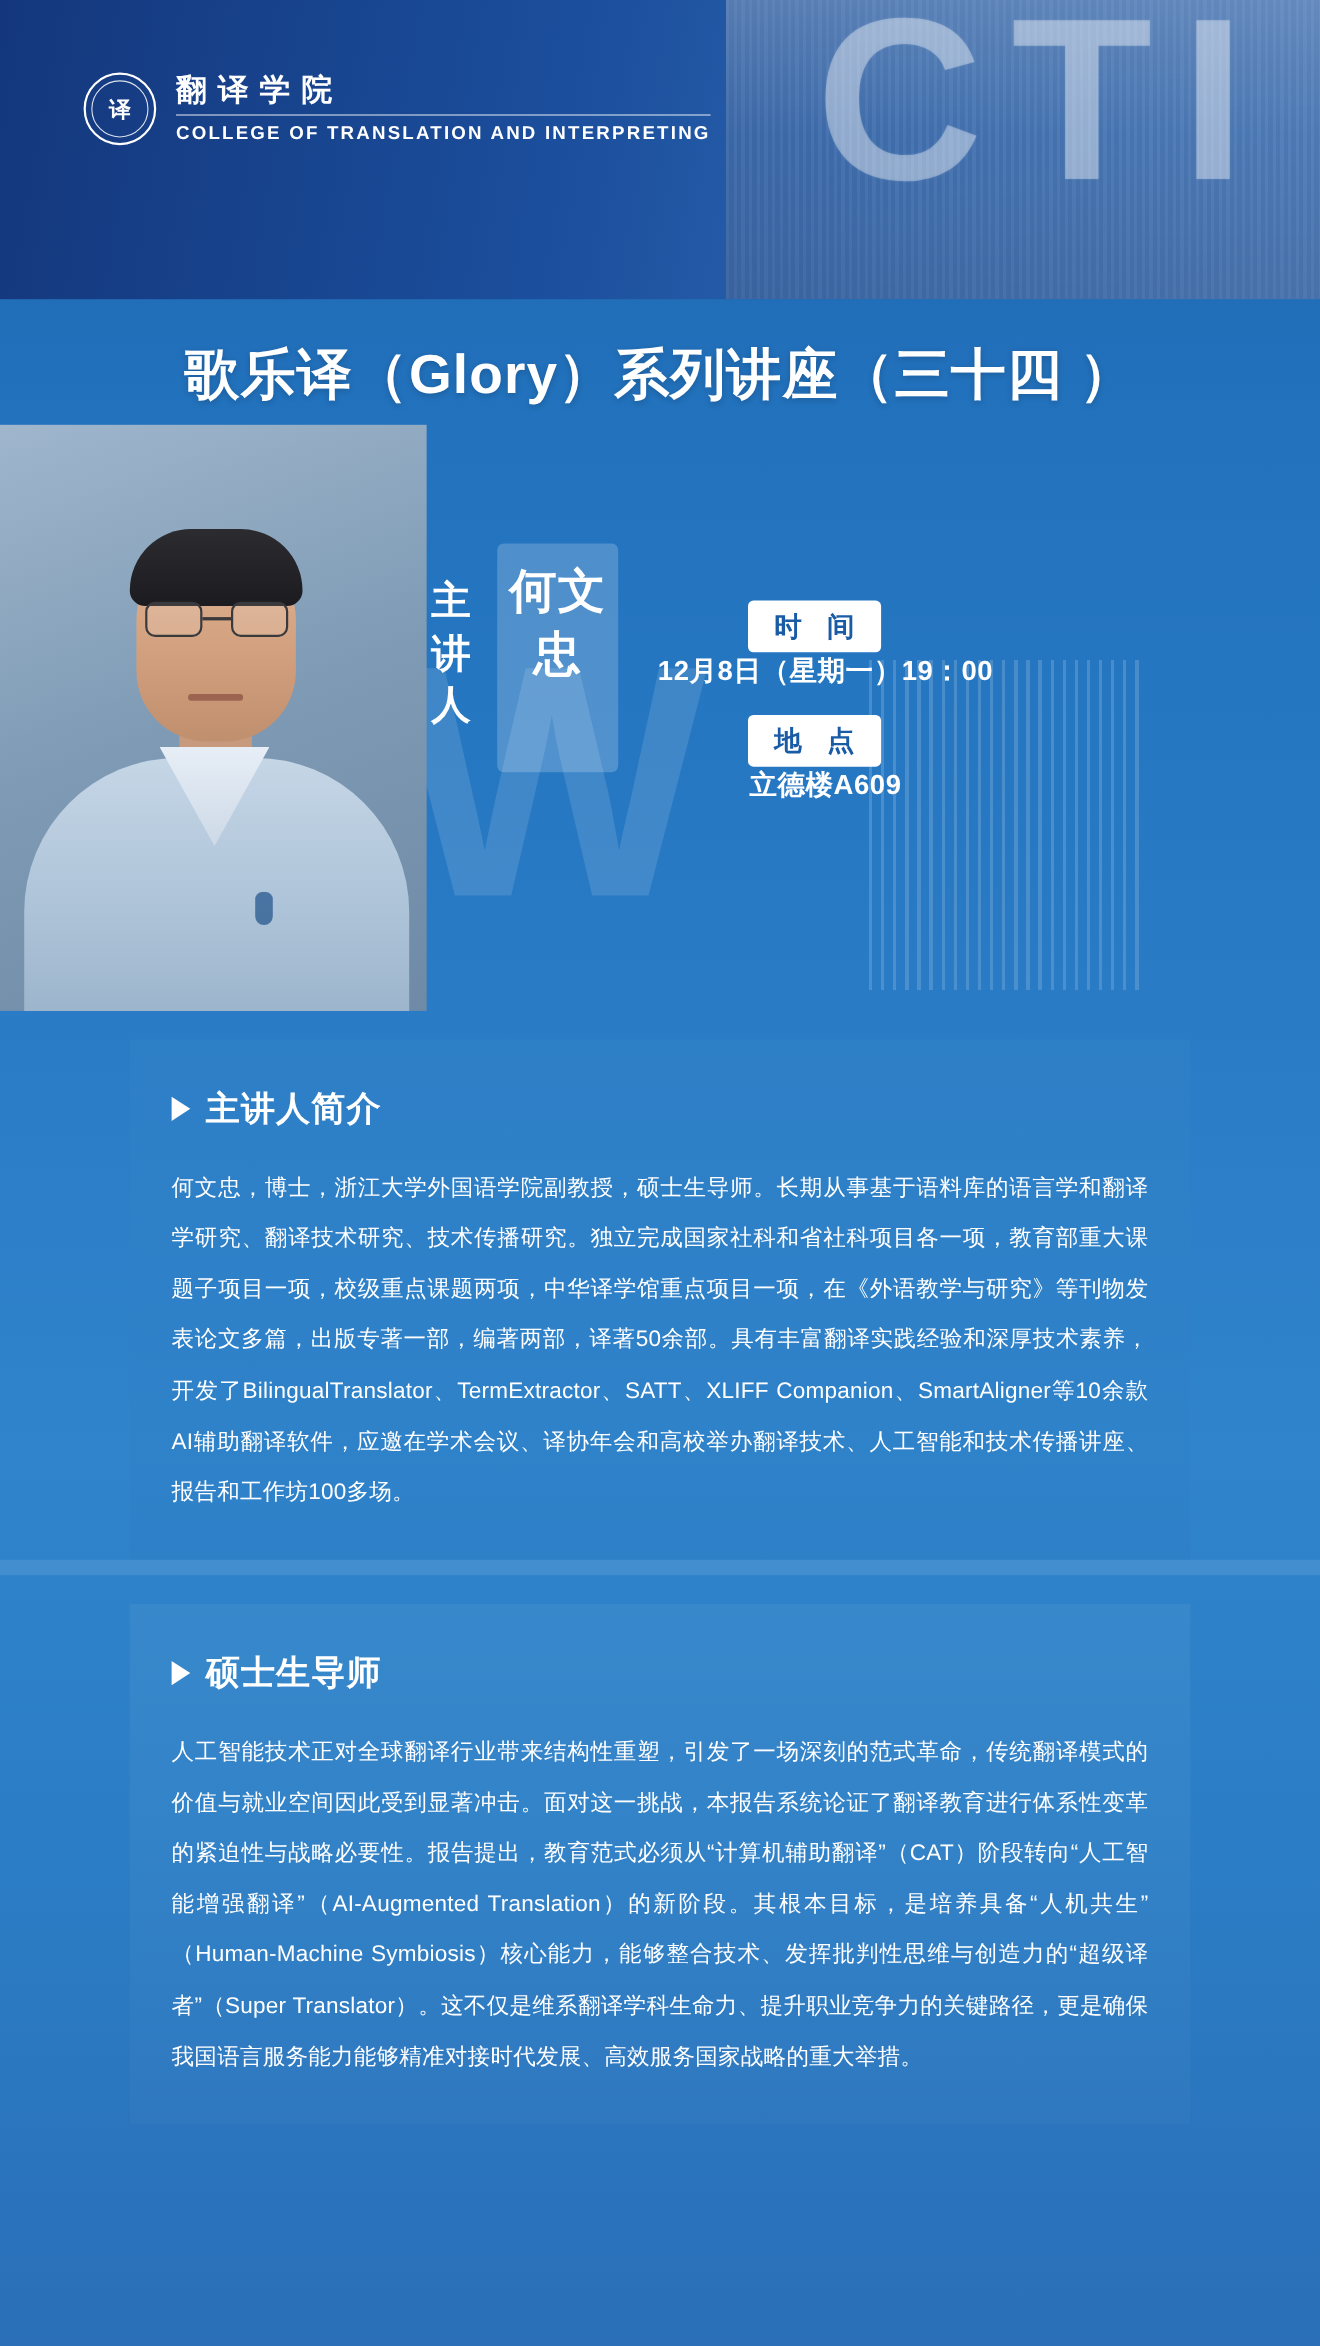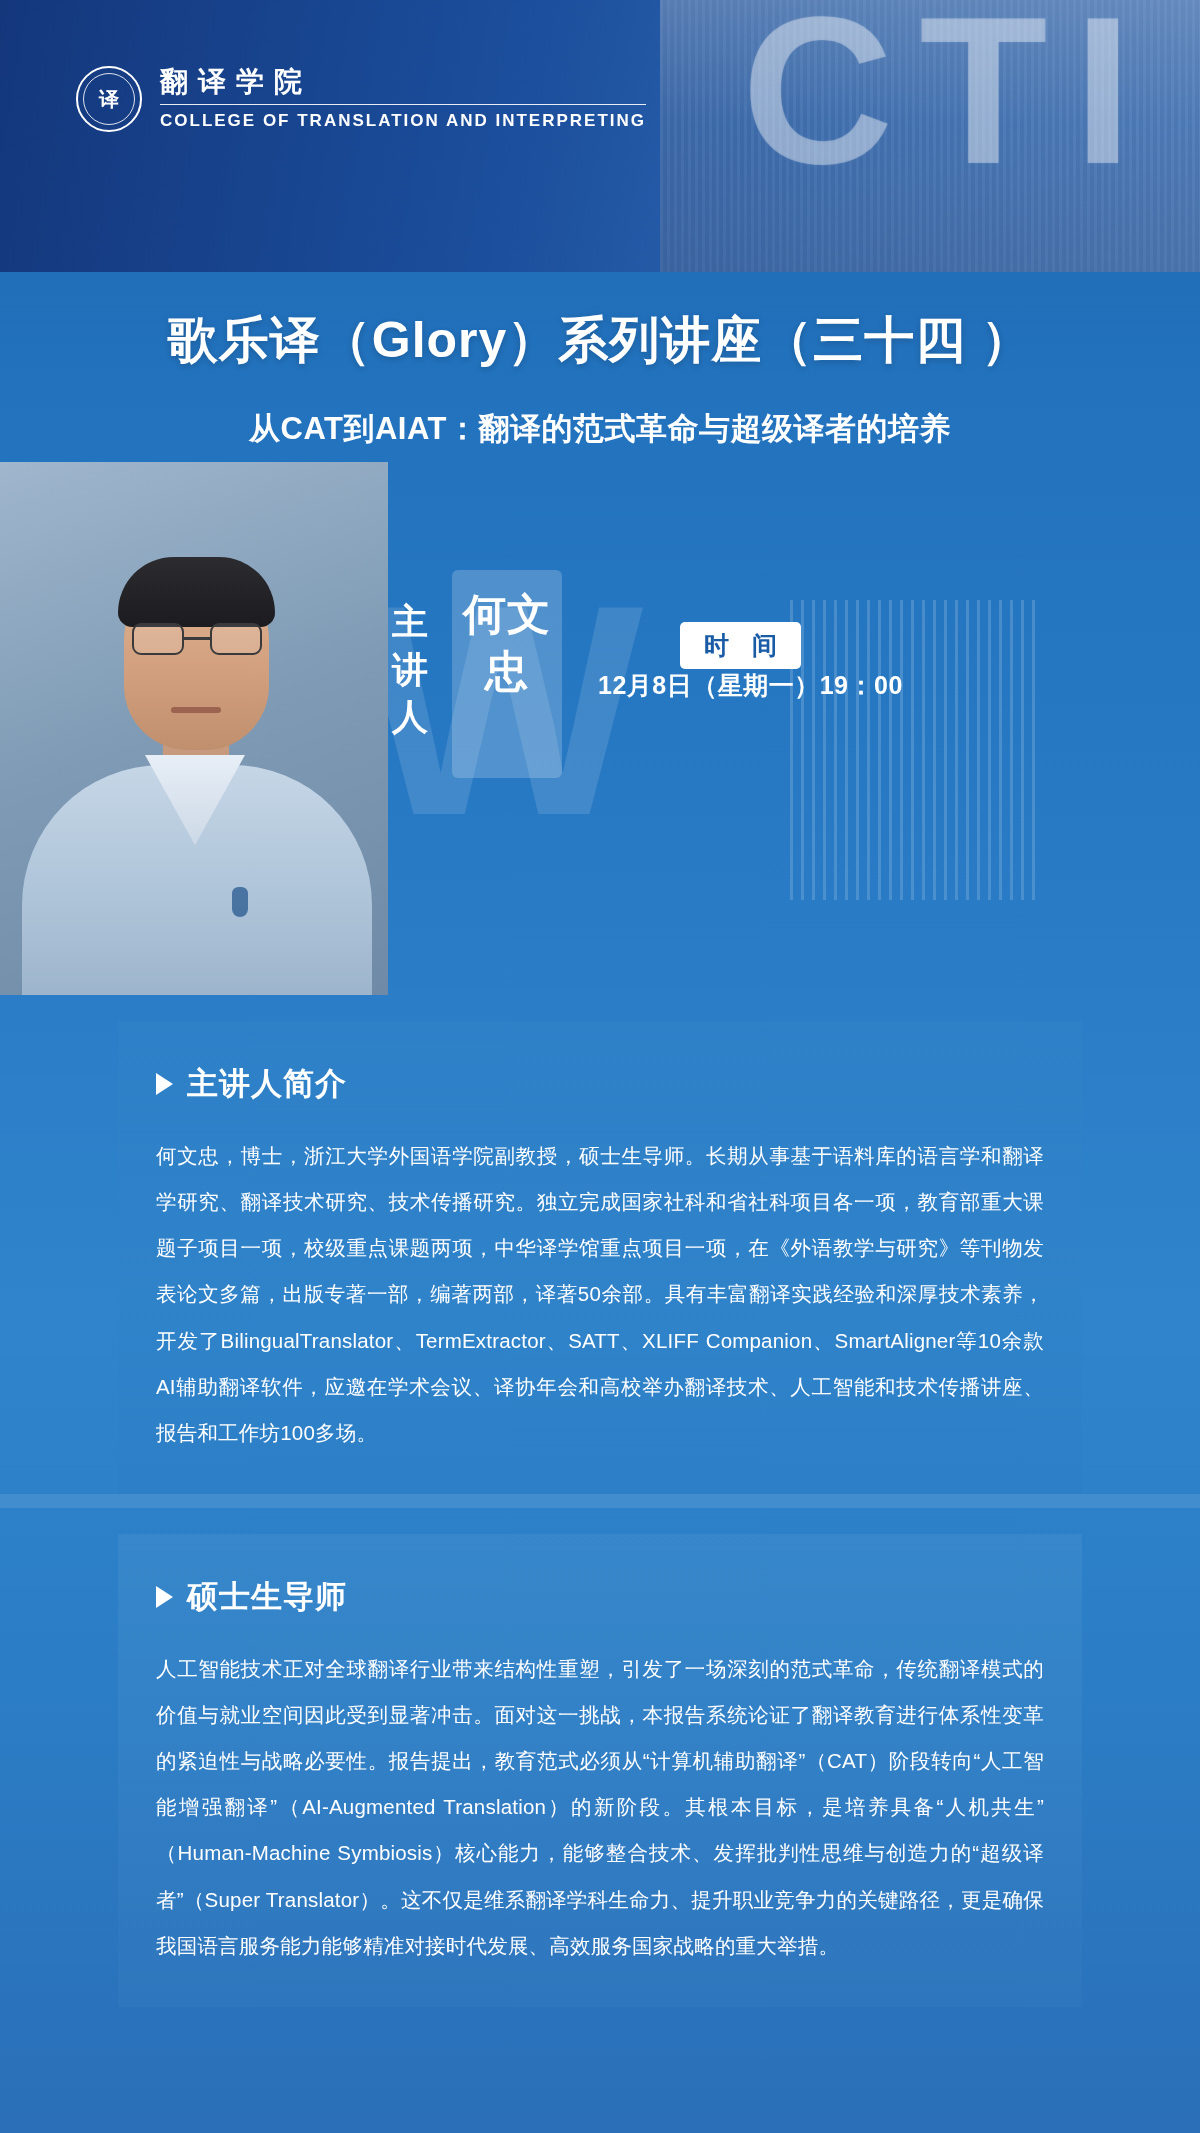--- a/index.html
+++ b/index.html
@@ -335,21 +335,20 @@
         <div class="logo-en">COLLEGE OF TRANSLATION AND INTERPRETING</div>
       </div>
     </div>
   </div>
 
   <div class="w-mark">W</div>
   <div class="stripes"></div>
 
   <div class="title-zone">
     <div class="main-title">歌乐译（Glory）系列讲座（三十四 ）</div>
-    <div class="sub-title">从CAT到AIAT：翻译的范式革命与超级译者的培养</div>
   </div>
 
   <div class="speaker-row">
     <div class="portrait">
       <div class="bg"></div>
       <div class="shirt"></div>
       <div class="neck"></div>
       <div class="head"></div>
       <div class="hair"></div>
       <div class="glasses">
@@ -364,20 +363,24 @@
 
     <div class="speaker-label">主讲人</div>
     <div class="speaker-name-box"></div>
     <div class="speaker-name">何文忠</div>
 
     <div class="info-block">
       <div class="info-row">
         <div class="info-key">时 间</div>
         <div class="info-val">12月8日（星期一）19：00</div>
       </div>
+      <div class="info-row">
+        <div class="info-key">地 点</div>
+        <div class="info-val">立德楼A609</div>
+      </div>
     </div>
   </div>
 
   <div class="panel bio">
     <div class="bio-bg"></div>
     <div class="panel-head">
       <div class="tri"></div>
       <div class="panel-title">主讲人简介</div>
     </div>
     <div class="panel-body">何文忠，博士，浙江大学外国语学院副教授，硕士生导师。长期从事基于语料库的语言学和翻译学研究、翻译技术研究、技术传播研究。独立完成国家社科和省社科项目各一项，教育部重大课题子项目一项，校级重点课题两项，中华译学馆重点项目一项，在《外语教学与研究》等刊物发表论文多篇，出版专著一部，编著两部，译著50余部。具有丰富翻译实践经验和深厚技术素养，开发了BilingualTranslator、TermExtractor、SATT、XLIFF Companion、SmartAligner等10余款AI辅助翻译软件，应邀在学术会议、译协年会和高校举办翻译技术、人工智能和技术传播讲座、报告和工作坊100多场。</div>

